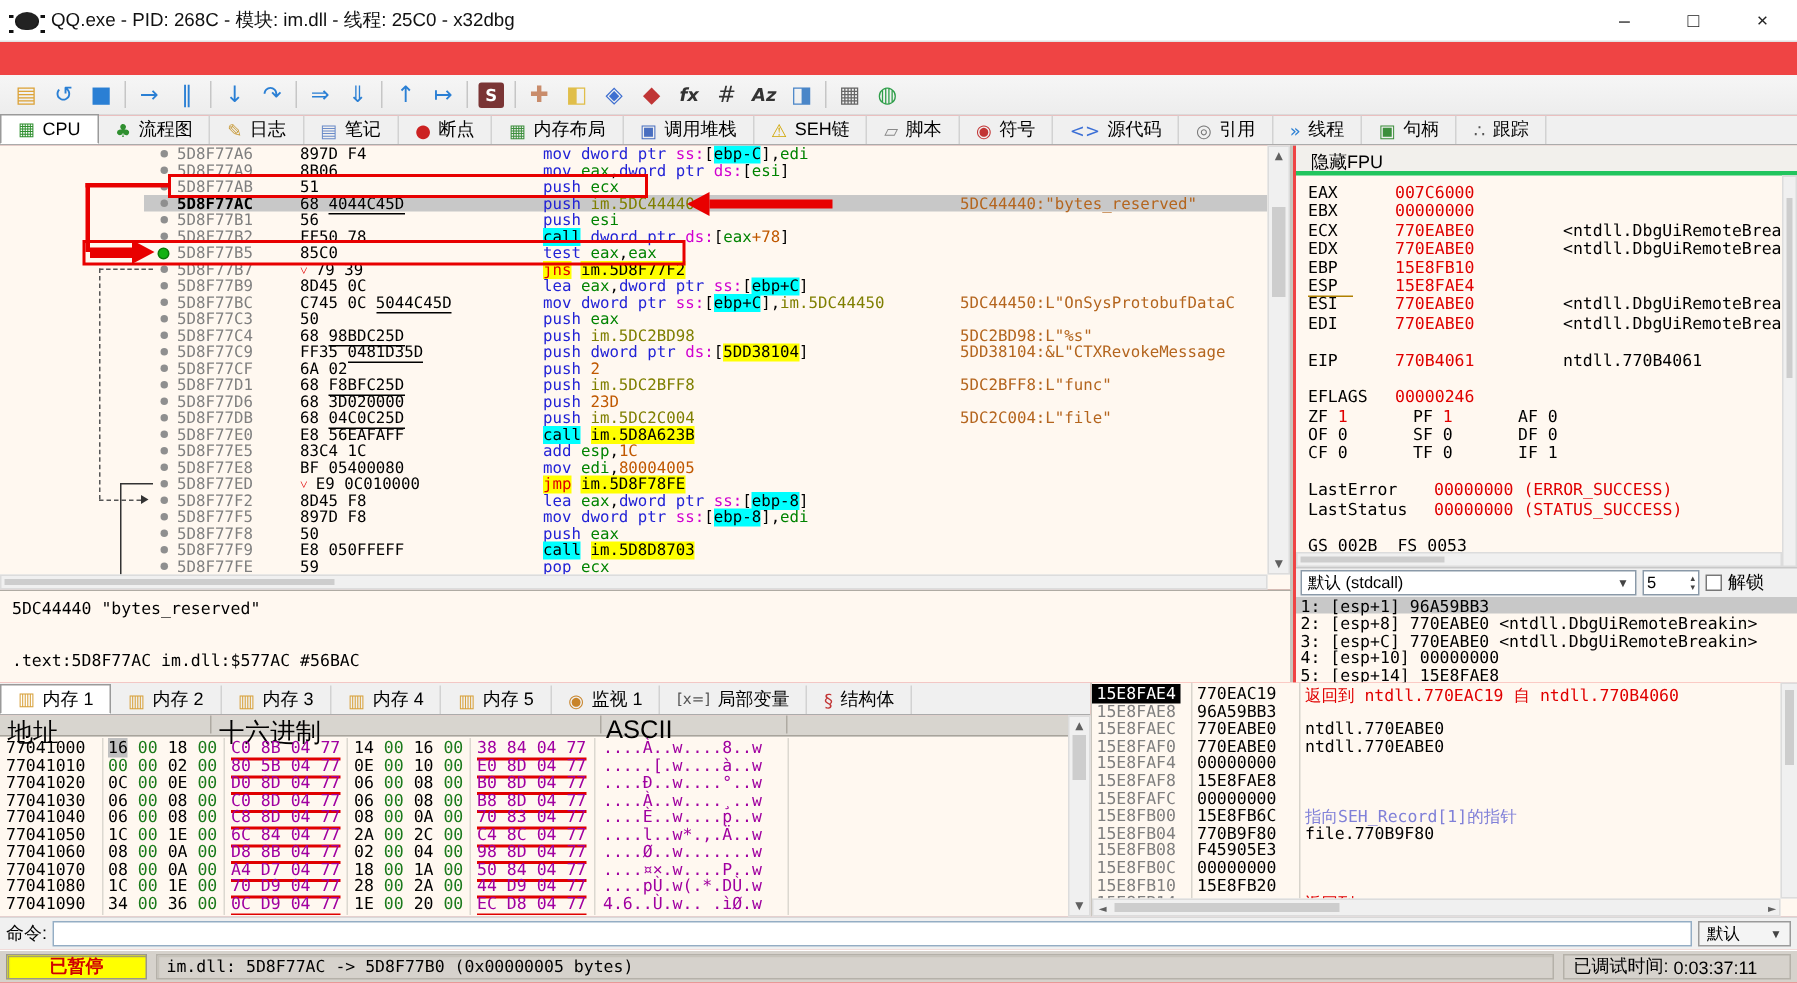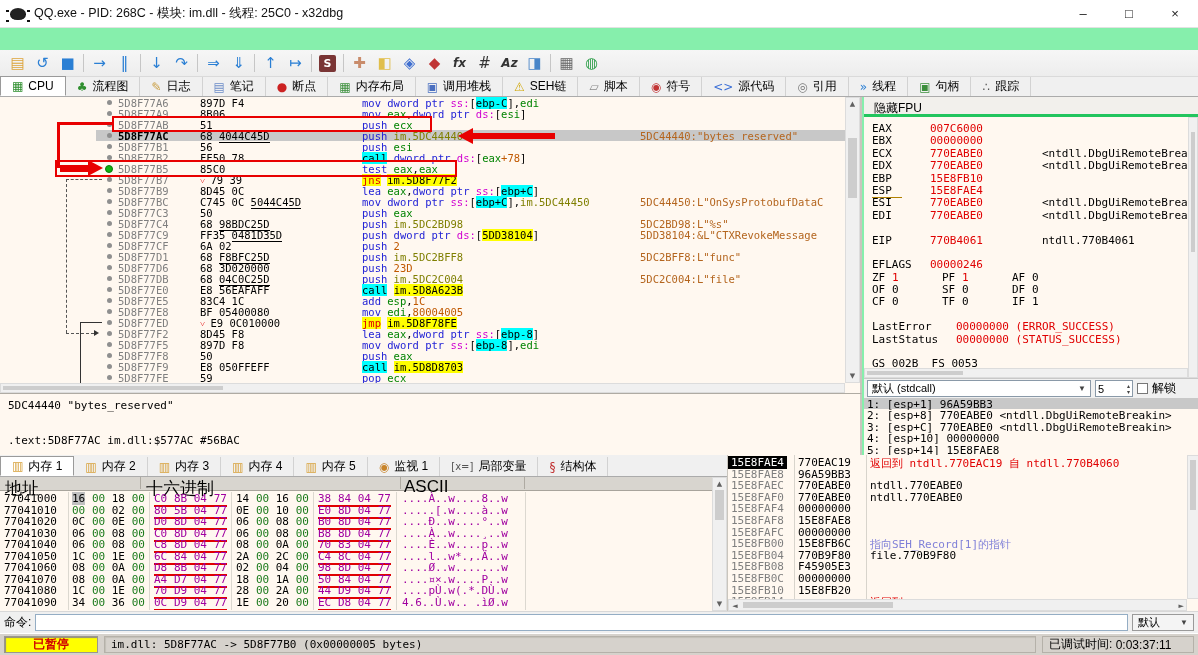--- a/index.html
+++ b/index.html
@@ -1,19 +1,19 @@
 <!DOCTYPE html>
 <html><head>
 <meta charset="utf-8">
 <style>
   *{margin:0;padding:0;box-sizing:border-box}
   html,body{width:1198px;height:655px;overflow:hidden}
   body{font-family:"Liberation Sans","DejaVu Sans",sans-serif;background:#F0F0F0;position:relative;font-size:12px;color:#000}
   .mono,#drows,#reglines,#argrows,#dumprows,#stackrows,#infobox,#statusmsg{font-family:"DejaVu Sans Mono",monospace}
-  #app{position:absolute;inset:0;background:#86efac}
+  #app{position:absolute;inset:0;background:#ef4444}
 
   
   #titlebar{position:absolute;left:0;top:0;width:1198px;height:28px;background:#FFFFFF;border-bottom:1px solid #E2E2E2;display:flex;align-items:center}
   #appicon{width:16px;height:12px;margin:0 8px 0 10px;background:radial-gradient(circle at 50% 40%,#222 60%,#000 100%);border-radius:50% 50% 45% 45%;position:relative}
   #appicon:before,#appicon:after{content:"";position:absolute;top:2px;width:3px;height:8px;border-top:2px solid #111;border-bottom:2px solid #111}
   #appicon:before{left:-4px}#appicon:after{right:-4px}
   #title{font-size:12.5px;color:#111}
   #winbtns{margin-left:auto;display:flex;height:28px}
   .winbtn{width:46px;height:28px;display:flex;align-items:center;justify-content:center;font-size:13px;color:#222}
 

